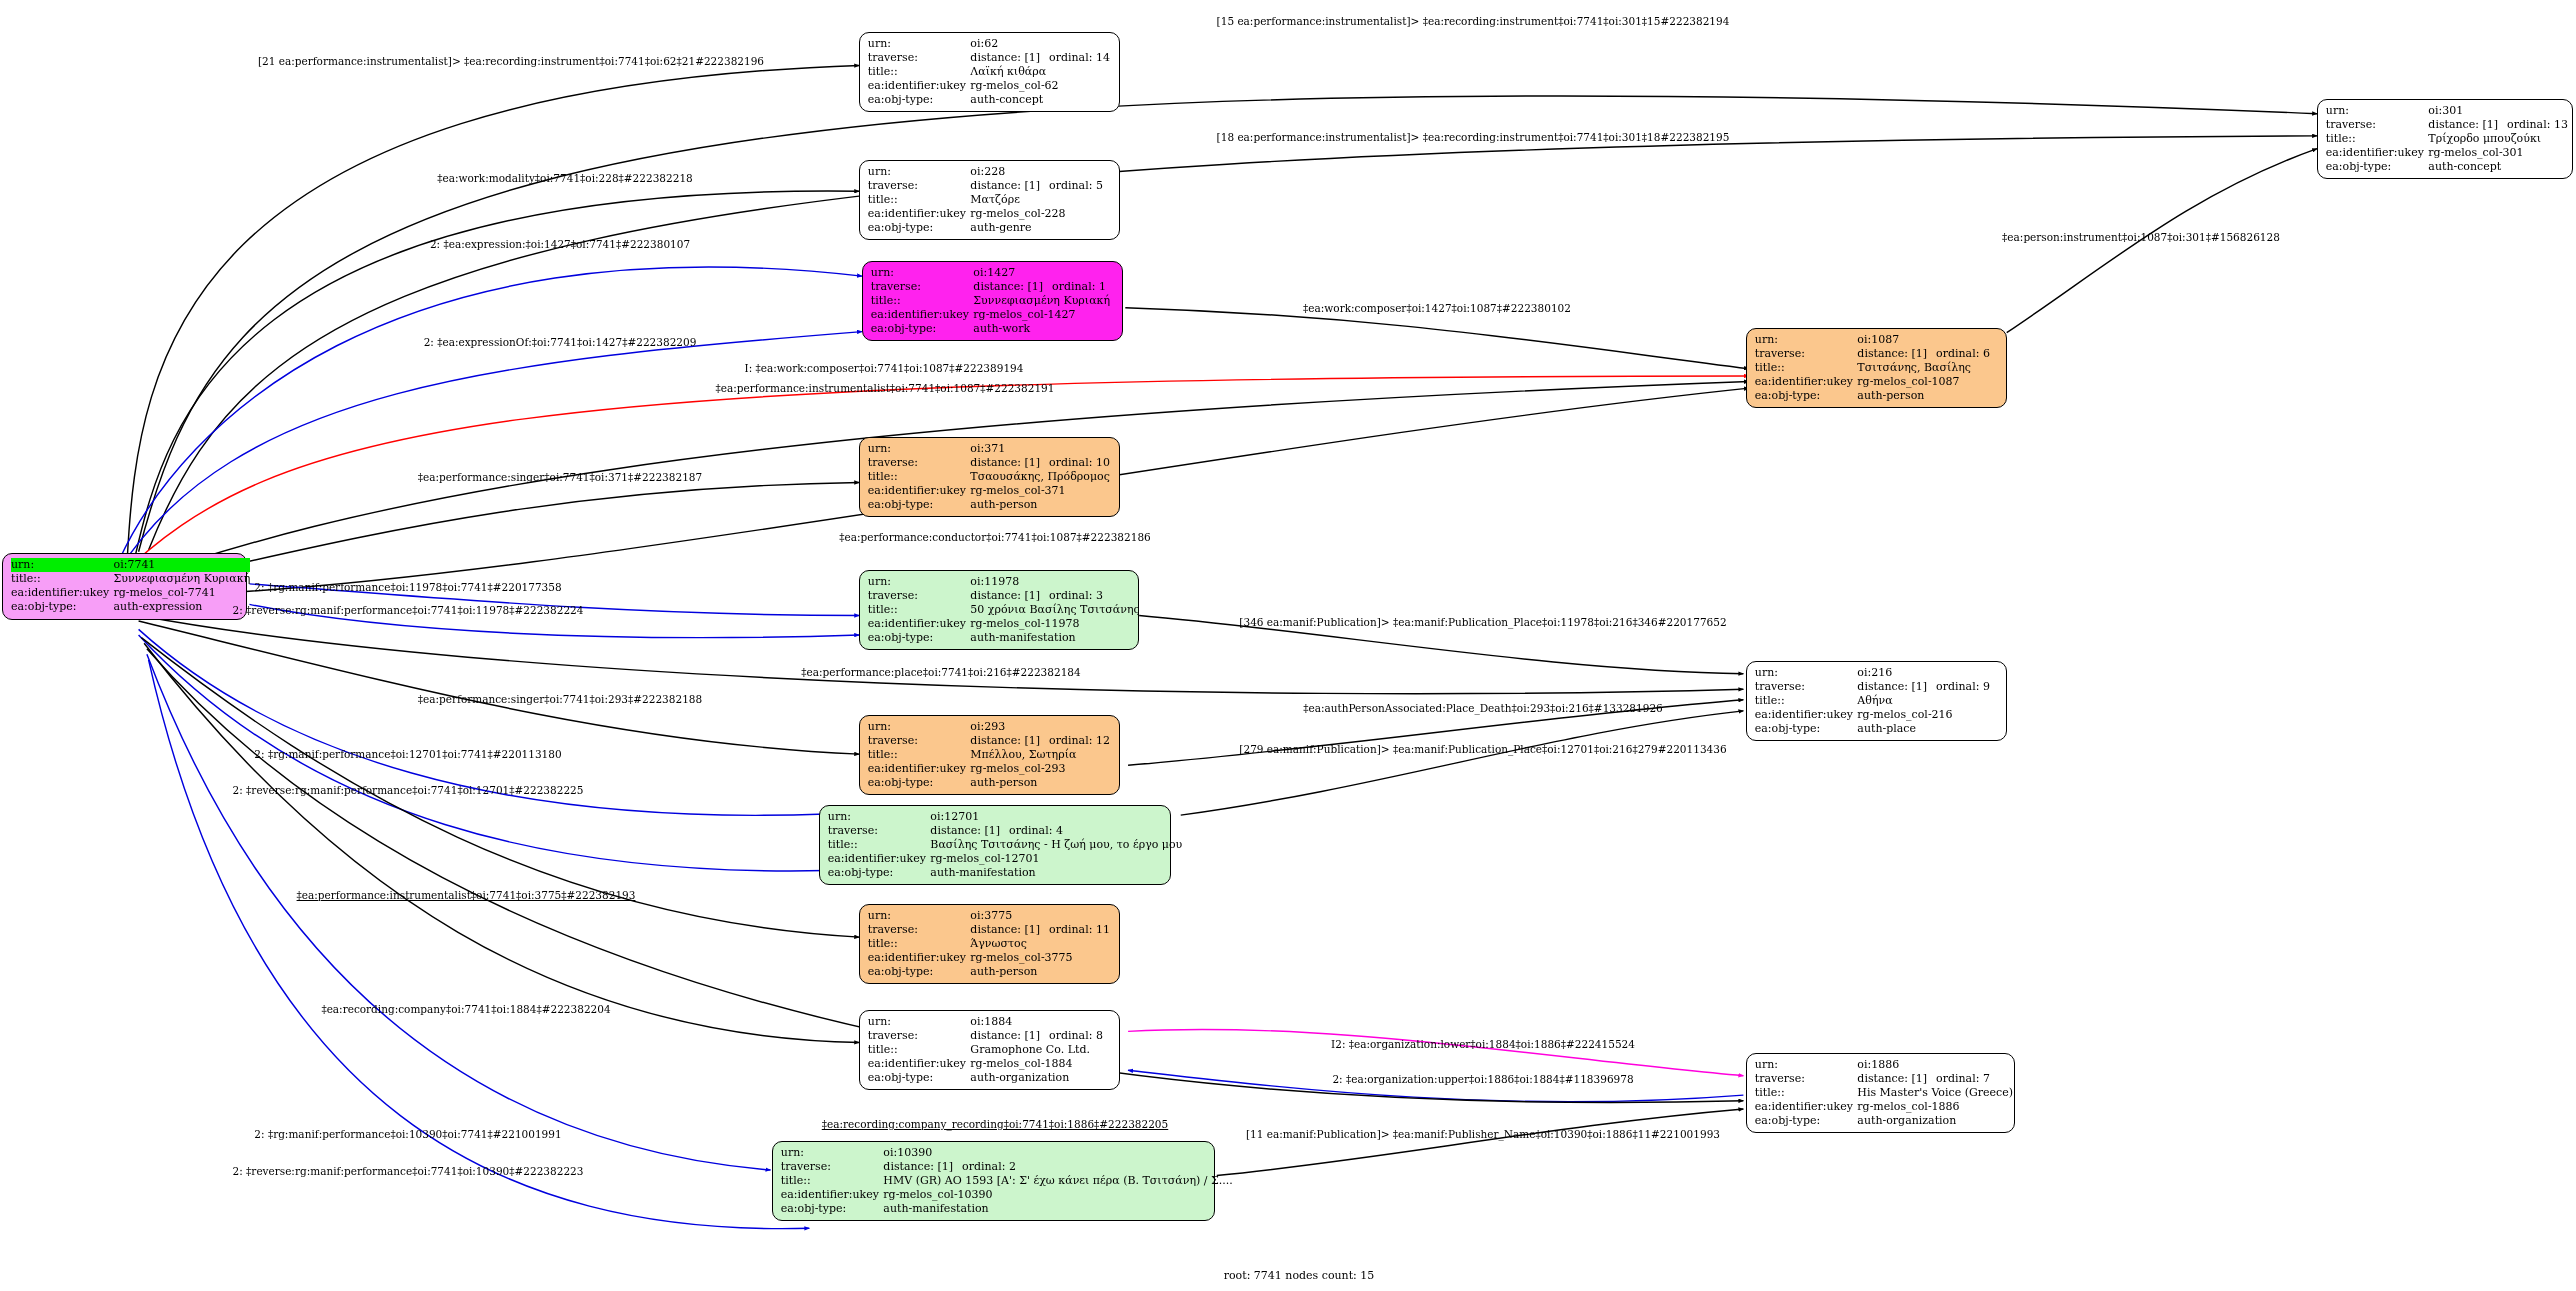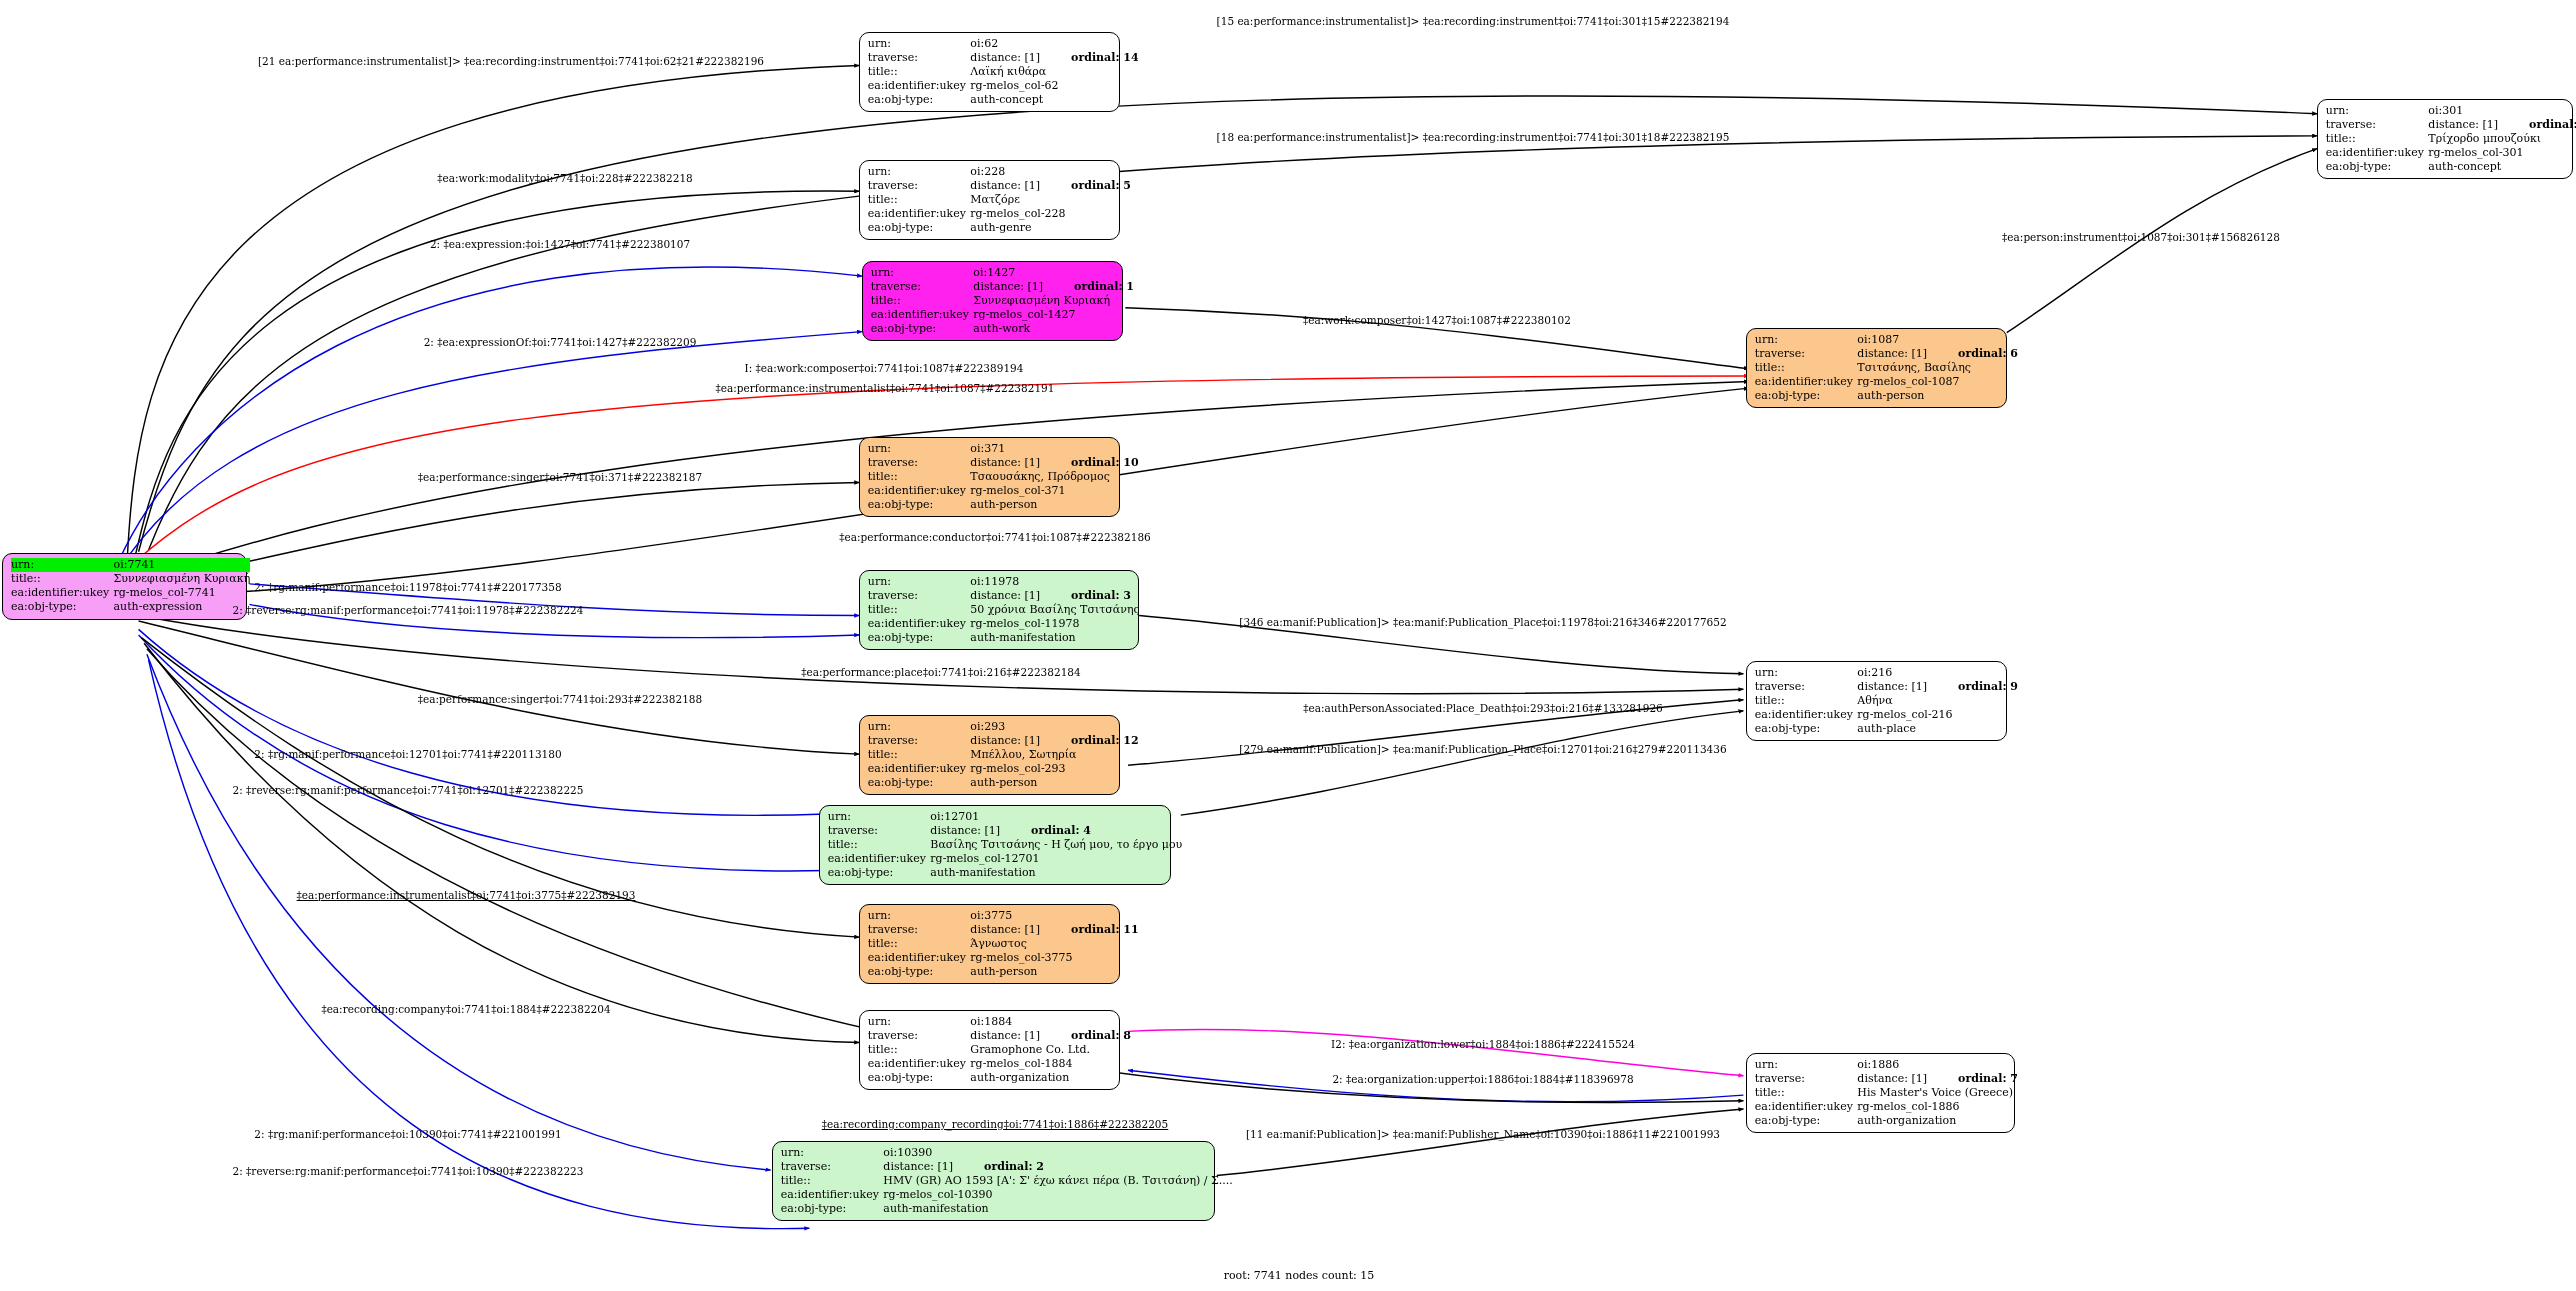--- a/index.html
+++ b/index.html
@@ -6,21 +6,21 @@
   body{font-family:"DejaVu Serif","Liberation Serif",serif;}
   #canvas{position:relative;width:2576px;height:1292px;background:#fff;overflow:hidden;}
   svg#edges{position:absolute;left:0;top:0;width:2576px;height:1292px;}
   .node{position:absolute;border:1.1px solid #000;border-radius:10px;box-sizing:border-box;
         background:#ffffff;padding:4.4px 5.5px 4.4px 7.8px;}
   .node table{border-collapse:collapse;width:100%;}
   .node td{font-size:11px;line-height:1.16;padding:0.6px 0;white-space:nowrap;color:#000;
            font-family:"DejaVu Serif","Liberation Serif",serif;}
   .node td.k{width:83px;padding-right:4.4px;}
   .node td.v{}
-  .node td.v .ord{padding-left:31px;font-weight:bold;}
+  .node td.v .ord{padding-left:9px;}
   .hl td{background:#00ee00;}
   .n-concept{background:#ffffff;}
   .n-genre{background:#ffffff;}
   .n-work{background:#ff22ee;}
   .n-person{background:#fbc78d;}
   .n-manifestation{background:#ccf5cc;}
   .n-place{background:#ffffff;}
   .n-organization{background:#ffffff;}
   .n-expression{background:#f79ef7;}
   .elabel{position:absolute;font-size:10.5px;color:#000;white-space:nowrap;
@@ -505,21 +505,21 @@
     </tbody>
       </table>
   </div>
 
   <div class="elabel" style="left:1473px;top:21px;">[15 ea:performance:instrumentalist]&gt; ‡ea:recording:instrument‡oi:7741‡oi:301‡15#222382194</div>
   <div class="elabel" style="left:511px;top:61px;">[21 ea:performance:instrumentalist]&gt; ‡ea:recording:instrument‡oi:7741‡oi:62‡21#222382196</div>
   <div class="elabel" style="left:1473px;top:137px;">[18 ea:performance:instrumentalist]&gt; ‡ea:recording:instrument‡oi:7741‡oi:301‡18#222382195</div>
   <div class="elabel" style="left:565px;top:178px;">‡ea:work:modality‡oi:7741‡oi:228‡#222382218</div>
   <div class="elabel" style="left:560px;top:244px;">2: ‡ea:expression:‡oi:1427‡oi:7741‡#222380107</div>
   <div class="elabel" style="left:2141px;top:201px;margin-top:36px;">‡ea:person:instrument‡oi:1087‡oi:301‡#156826128</div>
-  <div class="elabel" style="left:1437px;top:320px;">‡ea:work:composer‡oi:1427‡oi:1087‡#222380102</div>
+  <div class="elabel" style="left:1437px;top:308px;">‡ea:work:composer‡oi:1427‡oi:1087‡#222380102</div>
   <div class="elabel" style="left:560px;top:342px;">2: ‡ea:expressionOf:‡oi:7741‡oi:1427‡#222382209</div>
   <div class="elabel" style="left:884px;top:368px;">I: ‡ea:work:composer‡oi:7741‡oi:1087‡#222389194</div>
   <div class="elabel" style="left:885px;top:388px;">‡ea:performance:instrumentalist‡oi:7741‡oi:1087‡#222382191</div>
   <div class="elabel" style="left:560px;top:477px;">‡ea:performance:singer‡oi:7741‡oi:371‡#222382187</div>
   <div class="elabel" style="left:995px;top:537px;">‡ea:performance:conductor‡oi:7741‡oi:1087‡#222382186</div>
   <div class="elabel" style="left:408px;top:587px;">2: ‡rg:manif:performance‡oi:11978‡oi:7741‡#220177358</div>
   <div class="elabel" style="left:408px;top:610px;">2: ‡reverse:rg:manif:performance‡oi:7741‡oi:11978‡#222382224</div>
   <div class="elabel" style="left:1483px;top:622px;">[346 ea:manif:Publication]&gt; ‡ea:manif:Publication_Place‡oi:11978‡oi:216‡346#220177652</div>
   <div class="elabel" style="left:941px;top:672px;">‡ea:performance:place‡oi:7741‡oi:216‡#222382184</div>
   <div class="elabel" style="left:1483px;top:708px;">‡ea:authPersonAssociated:Place_Death‡oi:293‡oi:216‡#133281926</div>

